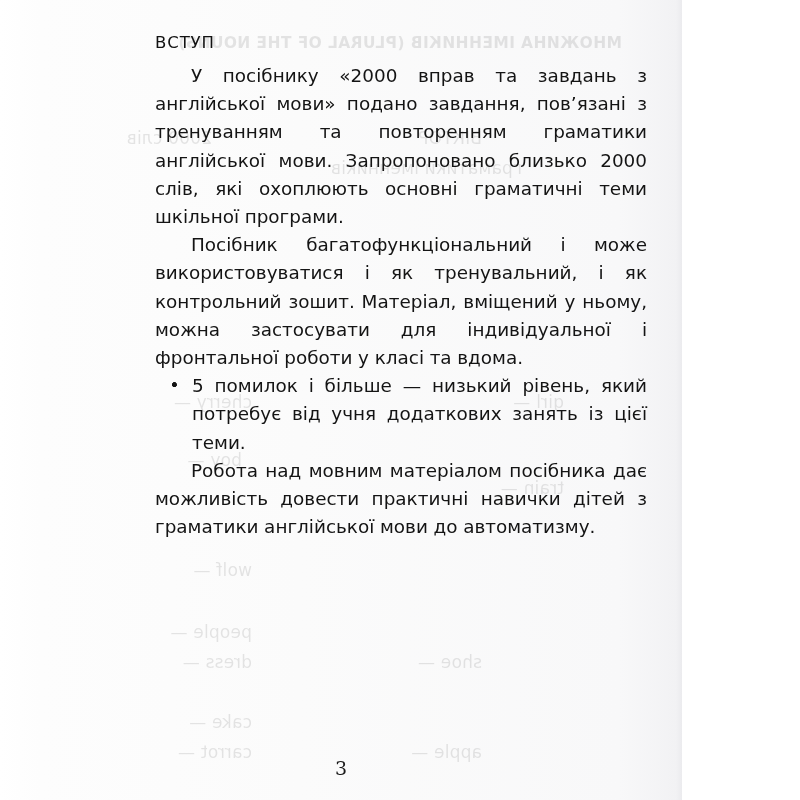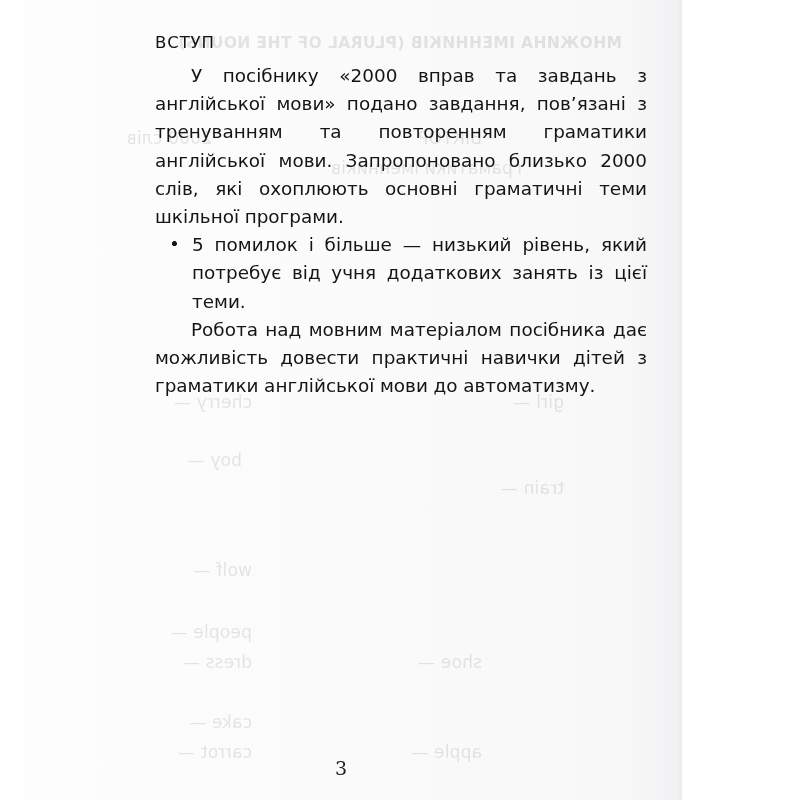--- a/index.html
+++ b/index.html
@@ -167,20 +167,21 @@
     <div class="ghost-line" style="left:430px; top:712px;">cake —</div>
     <div class="ghost-line" style="left:430px; top:742px;">carrot —</div>
     <div class="ghost-line" style="left:200px; top:742px;">apple —</div>
   </div>
 
   <div class="content">
 
     <h1 class="doc-title">ВСТУП</h1>
 
     <p class="para">У посібнику «2000 вправ та завдань з англійської мови» подано завдання, пов’язані з тренуванням та повторенням граматики англійської мови. Запропоновано близько 2000 слів, які охоплюють основні граматичні теми шкільної програми.</p>
+    <p class="para">Посібник багатофункціональний і може використовуватися і як тренувальний, і як контрольний зошит. Матеріал, вміщений у ньому, можна застосувати для індивідуальної і фронтальної роботи у класі та вдома.</p>
 
     <ul class="levels">
       <li class="wide">
         <span class="bullet">•</span>
       </li>
       <li>
         <span class="bullet">•</span>
       </li>
       <li>
         <span class="bullet">•</span>

